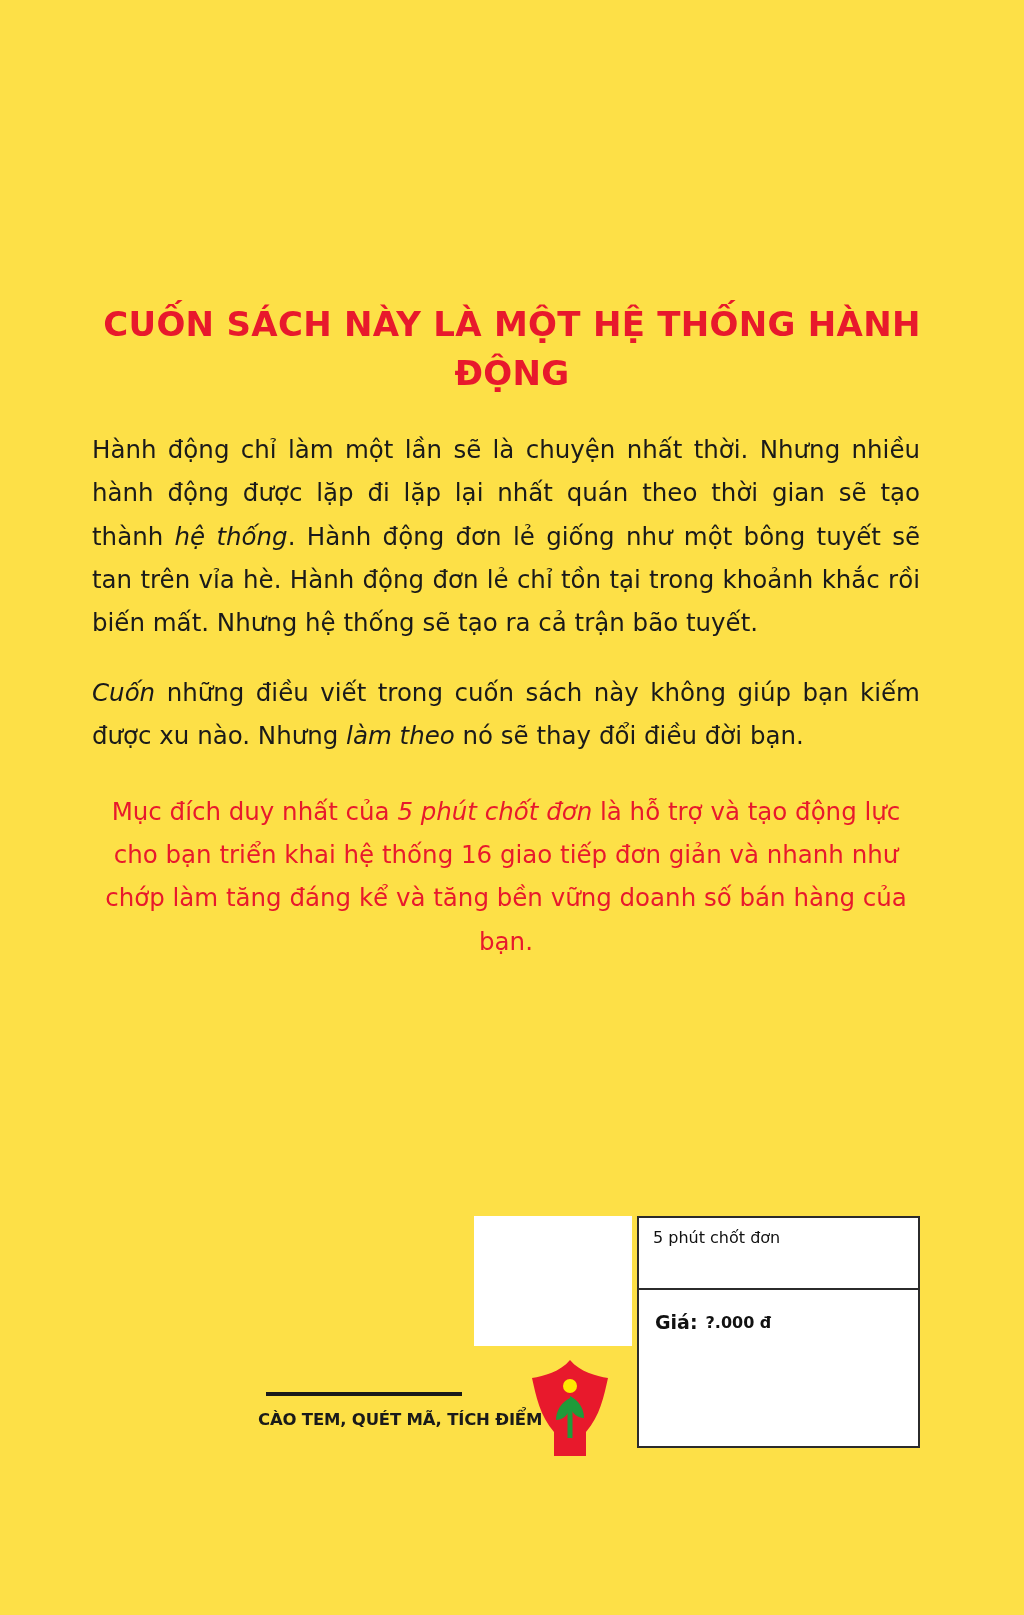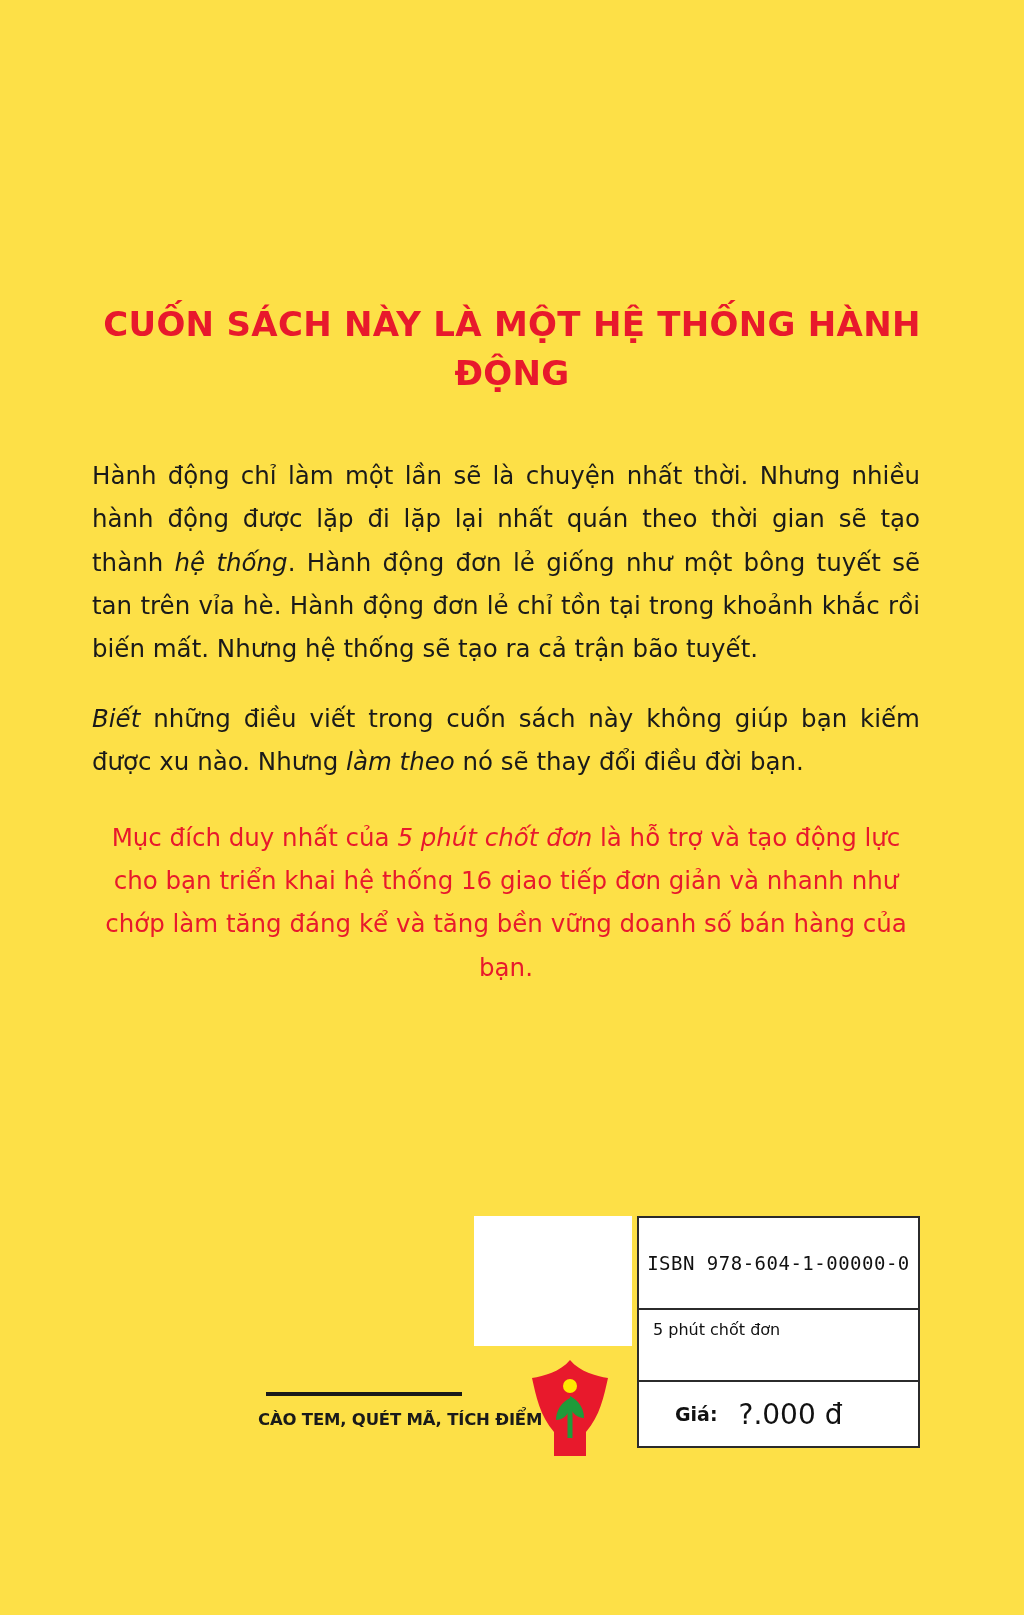--- a/index.html
+++ b/index.html
@@ -27,21 +27,21 @@
     color: #e8192c;
     font-family: "DejaVu Sans", sans-serif;
     font-weight: bold;
     font-size: 34px;
     line-height: 1.45;
     letter-spacing: 0.3px;
   }
   .body-copy {
     position: absolute;
     left: 92px;
-    top: 454px;
+    top: 428px;
     width: 828px;
     color: #1a1a1a;
     font-family: "DejaVu Sans", sans-serif;
     font-size: 24.5px;
     line-height: 1.77;
     text-align: justify;
     text-justify: inter-word;
   }
   .para {
     margin: 0 0 26px 0;
@@ -101,34 +101,33 @@
   }
   .isbn-title {
     font-family: "DejaVu Sans", sans-serif;
     font-size: 16px;
     color: #111111;
   }
   .isbn-price {
     height: 64px;
     display: flex;
     align-items: center;
-    padding-left: 36px;
+    padding-left: 16px;
     box-sizing: border-box;
     font-family: "DejaVu Sans", sans-serif;
     color: #111111;
   }
   .isbn-price .lbl {
     font-size: 19px;
     font-weight: bold;
     margin-right: 8px;
   }
   .isbn-price .val {
-    font-size: 28px;
-    font-weight: normal;
-    margin-left: 13px;
+    font-size: 16px;
+    font-weight: bold;
   }
   
   .scratch {
     position: absolute;
     left: 258px;
     top: 1392px;
     width: 212px;
     text-align: center;
   }
   .scratch-rule {
@@ -162,32 +161,29 @@
 
   <div class="headline">
     <div>CUỐN SÁCH NÀY LÀ MỘT HỆ THỐNG HÀNH ĐỘNG</div>
   </div>
 
   <div class="body-copy">
 
     <p class="para"><span>Hành động chỉ làm một lần sẽ là chuyện nhất thời. Nhưng nhiều hành động được lặp đi lặp lại nhất quán theo thời gian sẽ tạo thành </span><em>hệ thống</em><span>. Hành động đơn lẻ giống như một bông tuyết sẽ tan trên vỉa hè. Hành động đơn lẻ chỉ tồn tại trong khoảnh khắc rồi biến mất. Nhưng hệ thống sẽ tạo ra cả trận bão tuyết.</span></p>
 
 
-    <p class="para"><em>Biết</em><span> những điều viết trong cuốn sách này không giúp bạn kiếm được xu nào. Nhưng </span><em>làm theo</em><span> nó sẽ thay đổi điều đời bạn.</span></p>
+    <p class="para"><em>Cuốn</em><span> những điều viết trong cuốn sách này không giúp bạn kiếm được xu nào. Nhưng </span><em>làm theo</em><span> nó sẽ thay đổi điều đời bạn.</span></p>
 
     <p class="para para-red"><span>Mục đích duy nhất của </span><em>5 phút chốt đơn</em><span> là hỗ trợ và tạo động lực cho bạn triển khai hệ thống 16 giao tiếp đơn giản và nhanh như chớp làm tăng đáng kể và tăng bền vững doanh số bán hàng của bạn.</span></p>
 
   </div>
 
   <div class="barcode-box"></div>
 
   <div class="isbn-box">
-    <div class="isbn-row">
-      <span class="isbn-num">ISBN 978-604-1-00000-0</span>
-    </div>
     <div class="isbn-mid">
       <span class="isbn-title">5 phút chốt đơn</span>
     </div>
     <div class="isbn-price">
       <span class="lbl">Giá:</span>
       <span class="val">?.000 đ</span>
     </div>
   </div>
 
   <div class="scratch">

